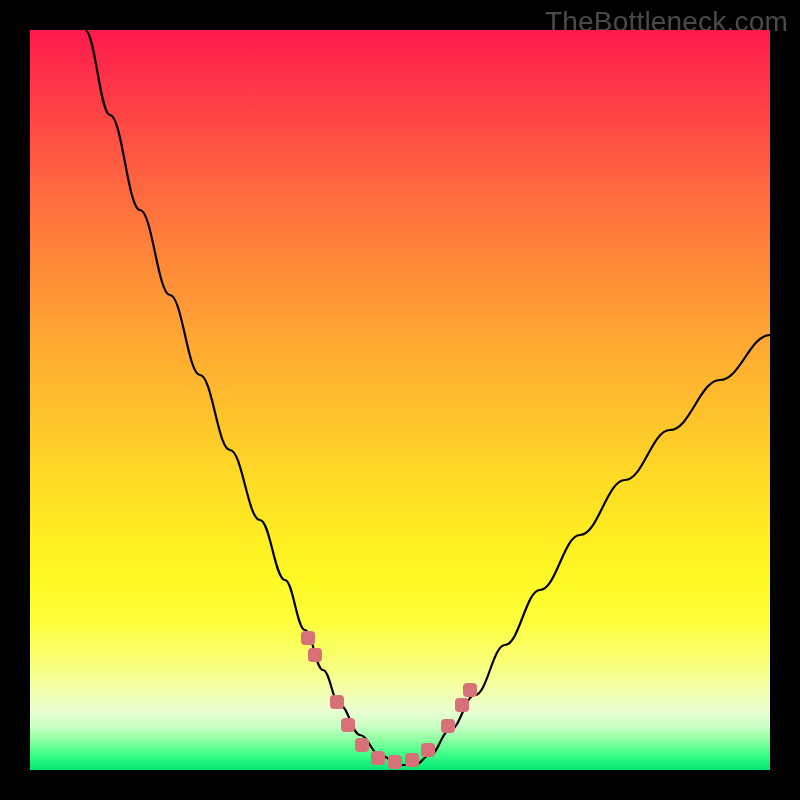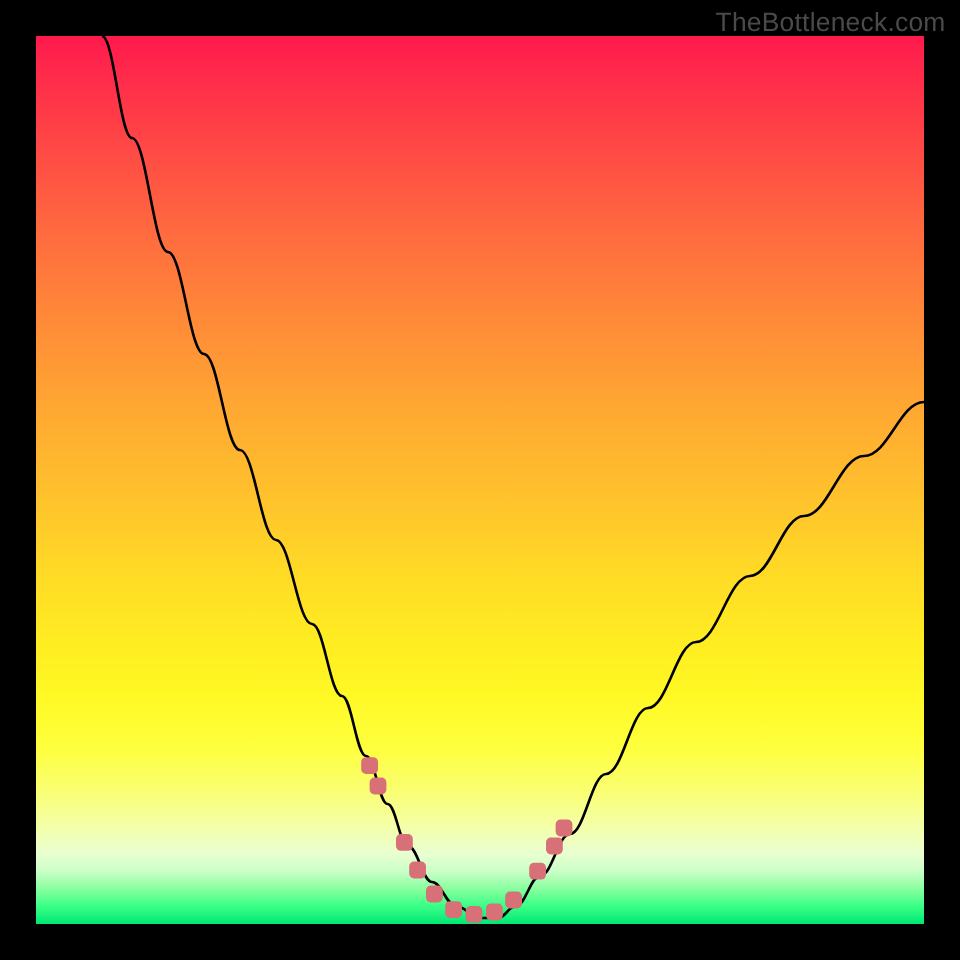--- a/index.html
+++ b/index.html
@@ -45,21 +45,21 @@
       #8affa0 96%,
       #3aff86 98%,
       #00e873 100%
     );
   }
   .watermark {
     position: absolute;
     top: 6px;
     right: 12px;
     color: #4a4a4a;
-    font-size: 22px;
+    font-size: 28px;
     font-weight: 500;
     letter-spacing: 0.2px;
     user-select: none;
   }
   svg.curve {
     position: absolute;
     left: 0;
     top: 0;
     width: 740px;
     height: 740px;

